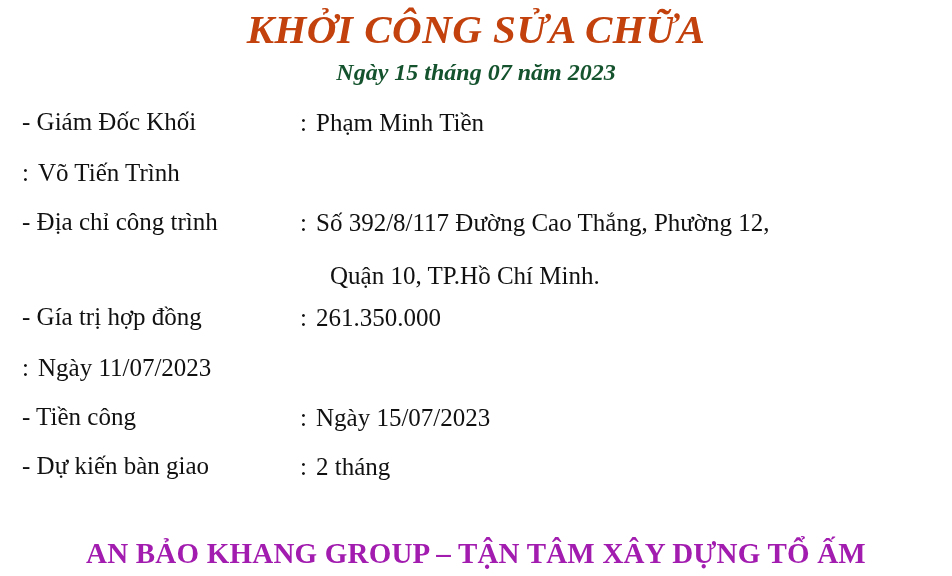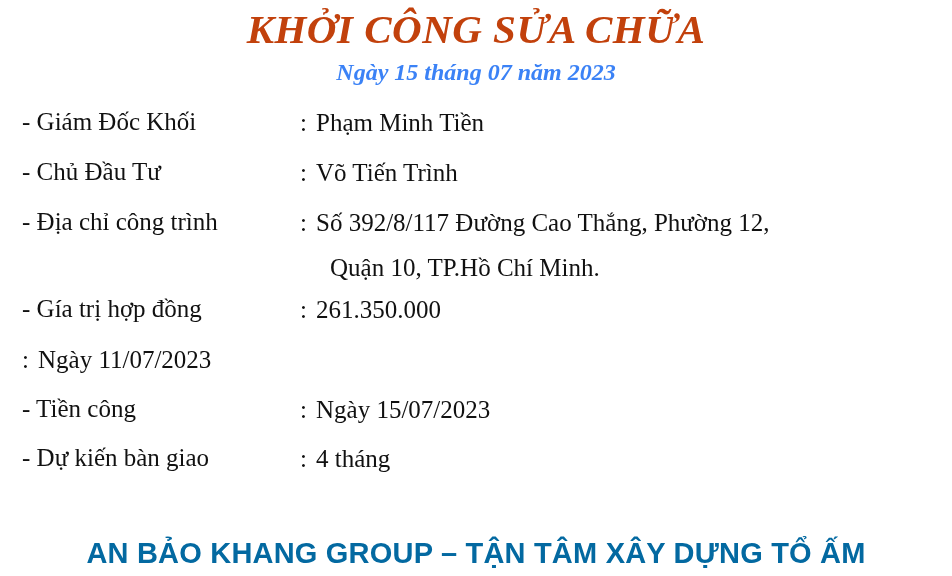--- a/index.html
+++ b/index.html
@@ -28,21 +28,21 @@
     font-weight: bold;
     font-style: italic;
     font-size: 41px;
     letter-spacing: 0.5px;
     line-height: 1.05;
     margin-top: 8px;
   }
 
   .subtitle {
     text-align: center;
-    color: #3b82f6;
+    color: #14532d;
     font-family: "Liberation Serif", serif;
     font-weight: bold;
     font-style: italic;
     font-size: 24px;
     margin-top: 8px;
   }
 
   .info {
     margin-top: 20px;
     padding-left: 22px;
@@ -76,32 +76,32 @@
     flex: 0 0 auto;
     width: 16px;
     font-size: 25px;
   }
   .value {
     font-size: 25px;
     line-height: 1.35;
   }
   .value .line2 {
     display: block;
-    margin-top: 12px;
+    margin-top: 20px;
     padding-left: 14px;
   }
 
   .footer {
     position: absolute;
     left: 0;
     right: 0;
     bottom: 14px;
     text-align: center;
-    color: #0369a1;
-    font-family: Liberation Sans, sans-serif;
+    color: #a21caf;
+    font-family: Liberation Serif, serif;
     font-weight: bold;
     font-size: 29px;
     letter-spacing: 0.2px;
   }
 </style>
 </head>
 <body>
 
 <div class="page">
 
@@ -112,21 +112,20 @@
 
     <div class="row">
       <div class="label">- Giám Đốc Khối</div>
       <div class="value-wrap">
         <span class="colon">:</span>
         <span class="value">Phạm Minh Tiền</span>
       </div>
     </div>
 
     <div class="row">
-      <div class="label">- Chủ Đầu Tư</div>
       <div class="value-wrap">
         <span class="colon">:</span>
         <span class="value">Võ Tiến Trình</span>
       </div>
     </div>
 
     <div class="row tall">
       <div class="label">- Địa chỉ công trình</div>
       <div class="value-wrap">
         <span class="colon">:</span>
@@ -157,21 +156,21 @@
       <div class="value-wrap">
         <span class="colon">:</span>
         <span class="value">Ngày 15/07/2023</span>
       </div>
     </div>
 
     <div class="row">
       <div class="label">- Dự kiến bàn giao</div>
       <div class="value-wrap">
         <span class="colon">:</span>
-        <span class="value">4 tháng</span>
+        <span class="value">2 tháng</span>
       </div>
     </div>
 
   </div>
 
   <div class="footer">AN BẢO KHANG GROUP – TẬN TÂM XÂY DỰNG TỔ ẤM</div>
 
 </div>
 
 </body></html>

